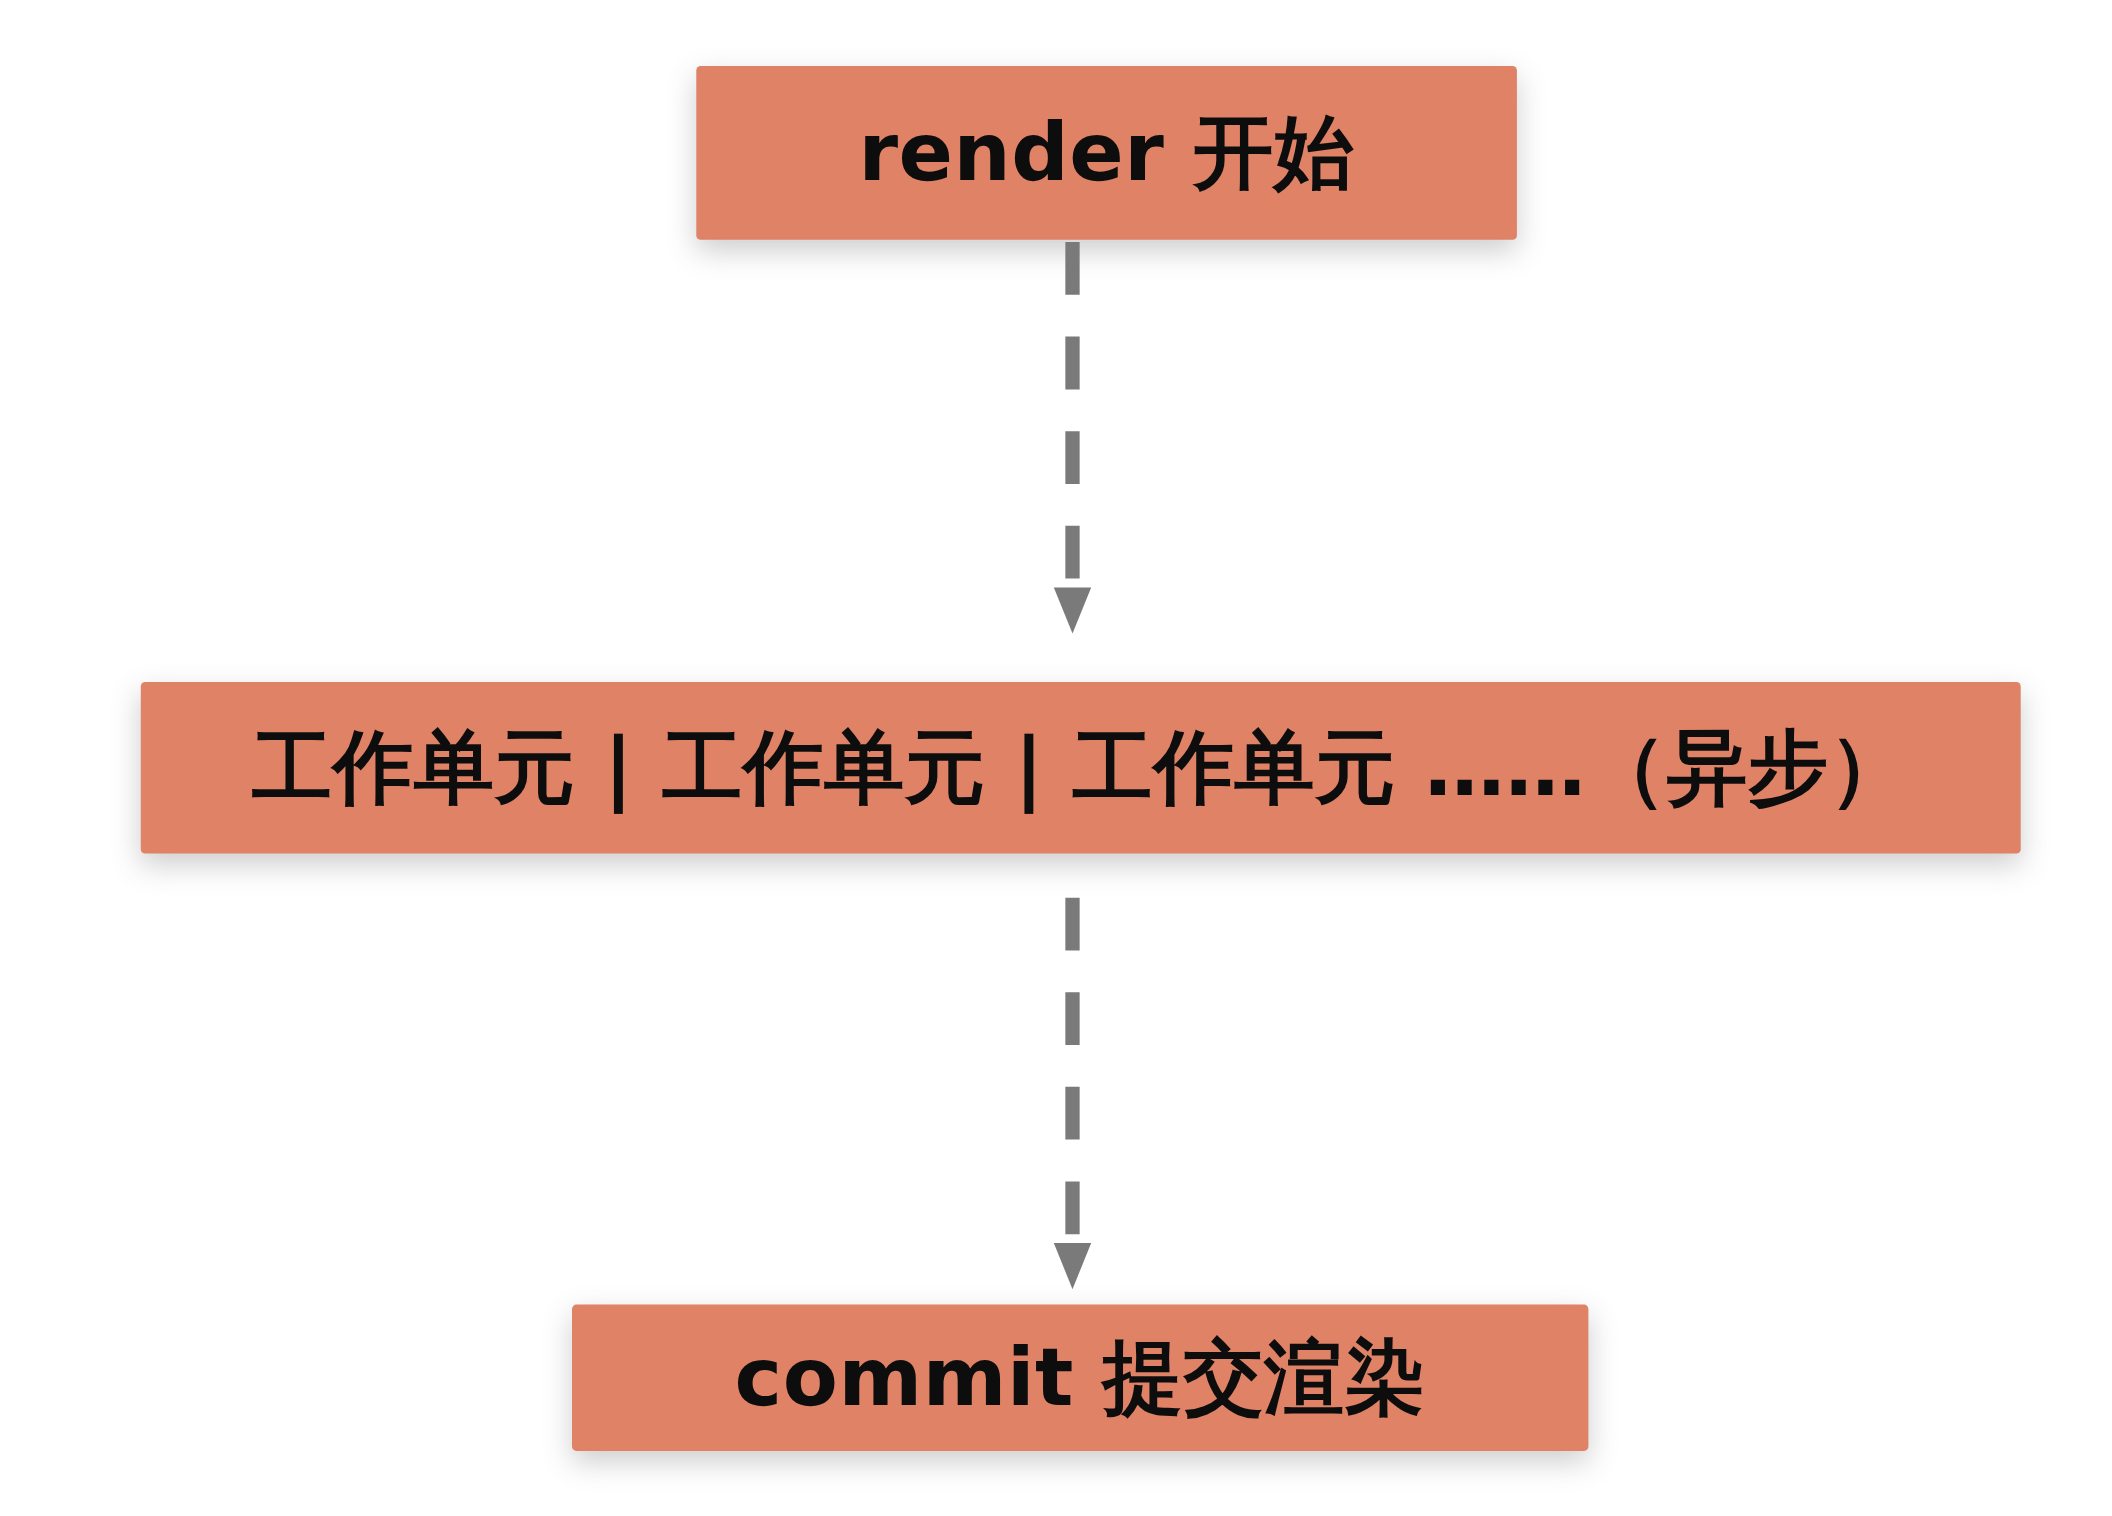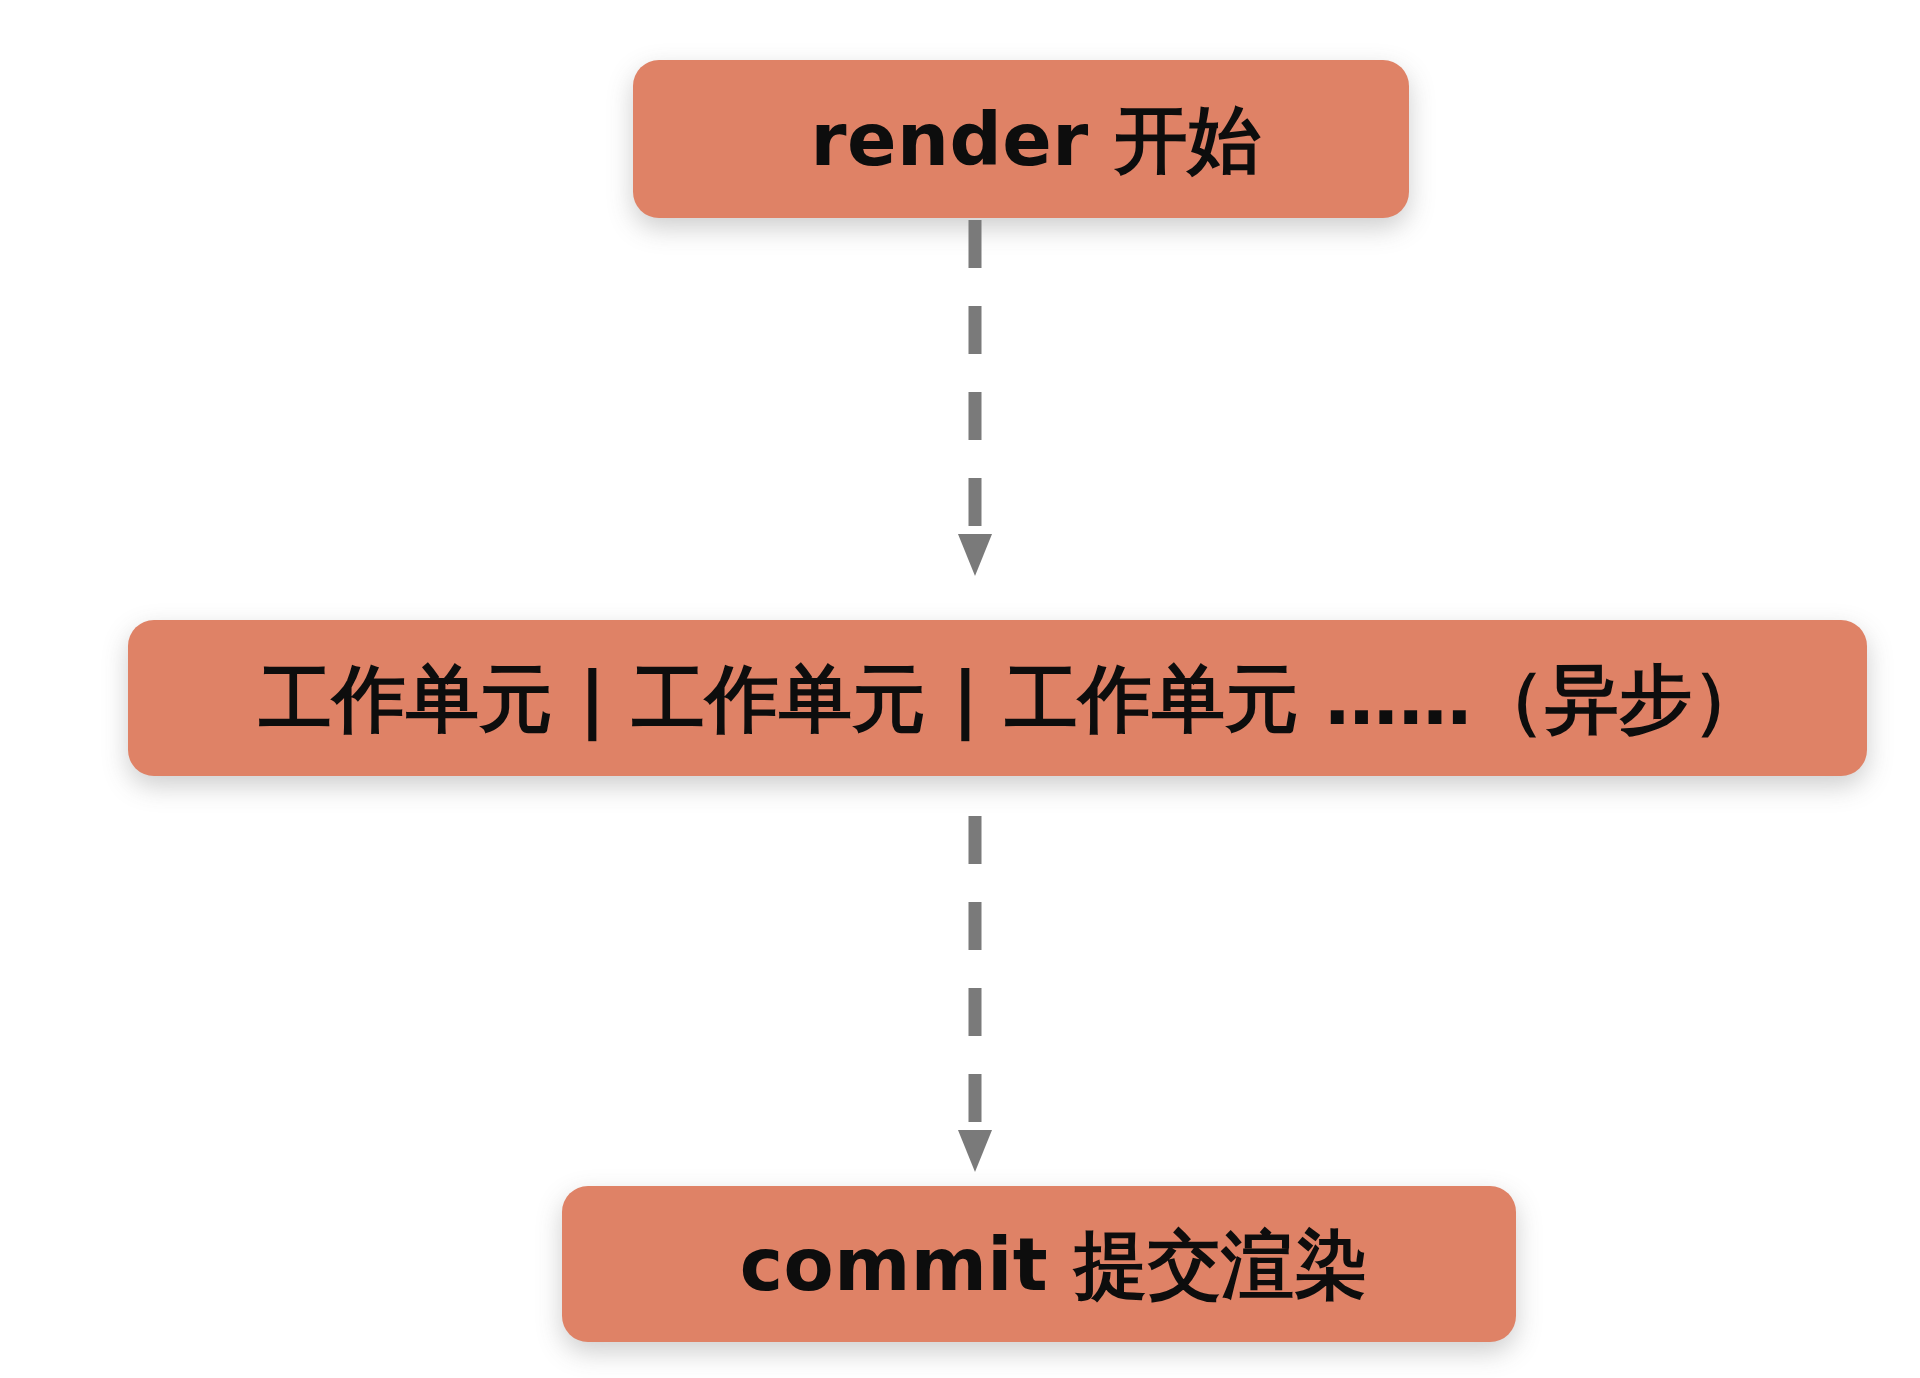--- a/index.html
+++ b/index.html
@@ -14,36 +14,35 @@
     background: var(--background, #ffffff);
     font-family: "DejaVu Sans", "Liberation Sans", sans-serif;
     overflow: hidden;
   }
   .node {
     position: absolute;
     display: flex;
     align-items: center;
     justify-content: center;
     background: var(--node-fill, #df8266);
-    border-radius: 26px;
+    border-radius: 4px;
     box-shadow: 0 10px 26px rgba(80, 80, 80, 0.28);
-    padding-left: 30px;
   }
   .node-label {
     color: var(--node-text, #0d0d0d);
     font-size: 73px;
     font-weight: 800;
     line-height: 1;
     white-space: nowrap;
     letter-spacing: 0.5px;
     text-align: center;
   }
   .node-start  { left: 633px;  top: 60px;   width: 746px;  height: 158px; }
   .node-work   { left: 113px;  top: 620px;  width: 1709px; height: 156px; margin-left: 15px; }
-  .node-commit { left: 562px;  top: 1186px; width: 924px;  height: 156px; align-items: center; }
+  .node-commit { left: 520px;  top: 1186px; width: 924px;  height: 133px; align-items: center; }
 
   .arrow {
     position: absolute;
     left: 955px;
     width: 40px;
     height: 360px;
     color: var(--arrow, #7a7a7a);
   }
   .arrow-1 { top: 220px; }
   .arrow-2 { top: 816px; }

